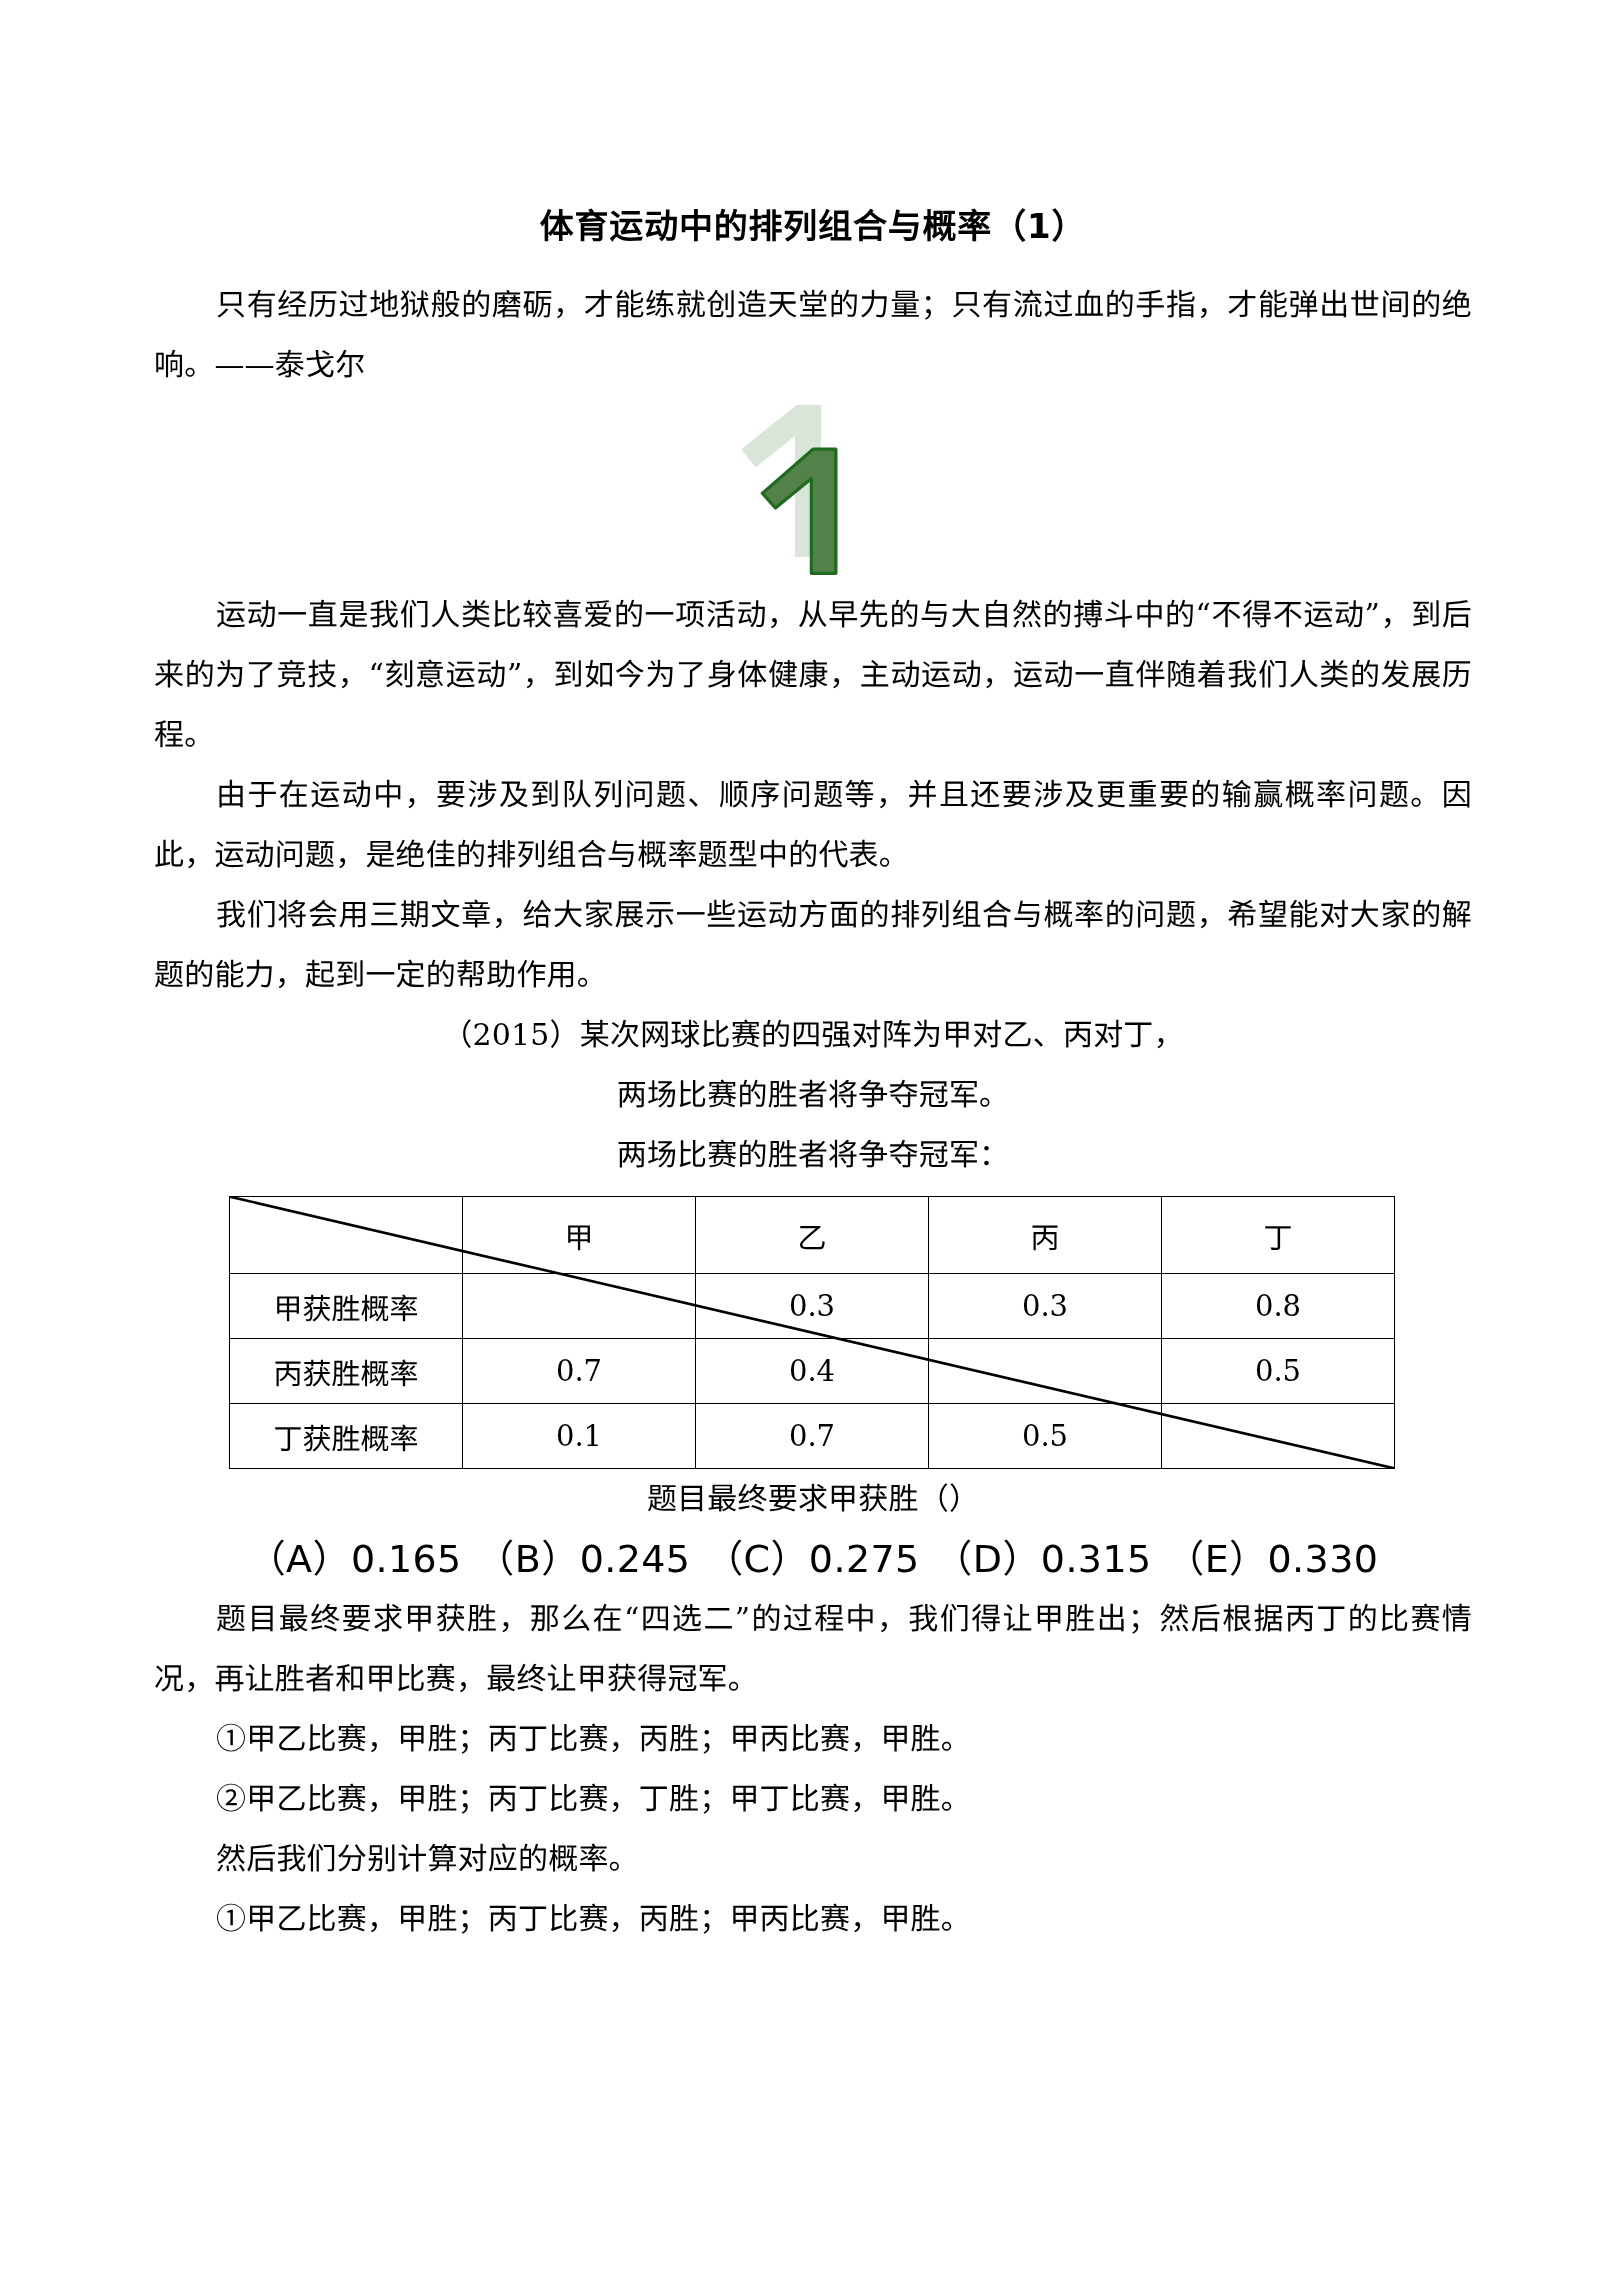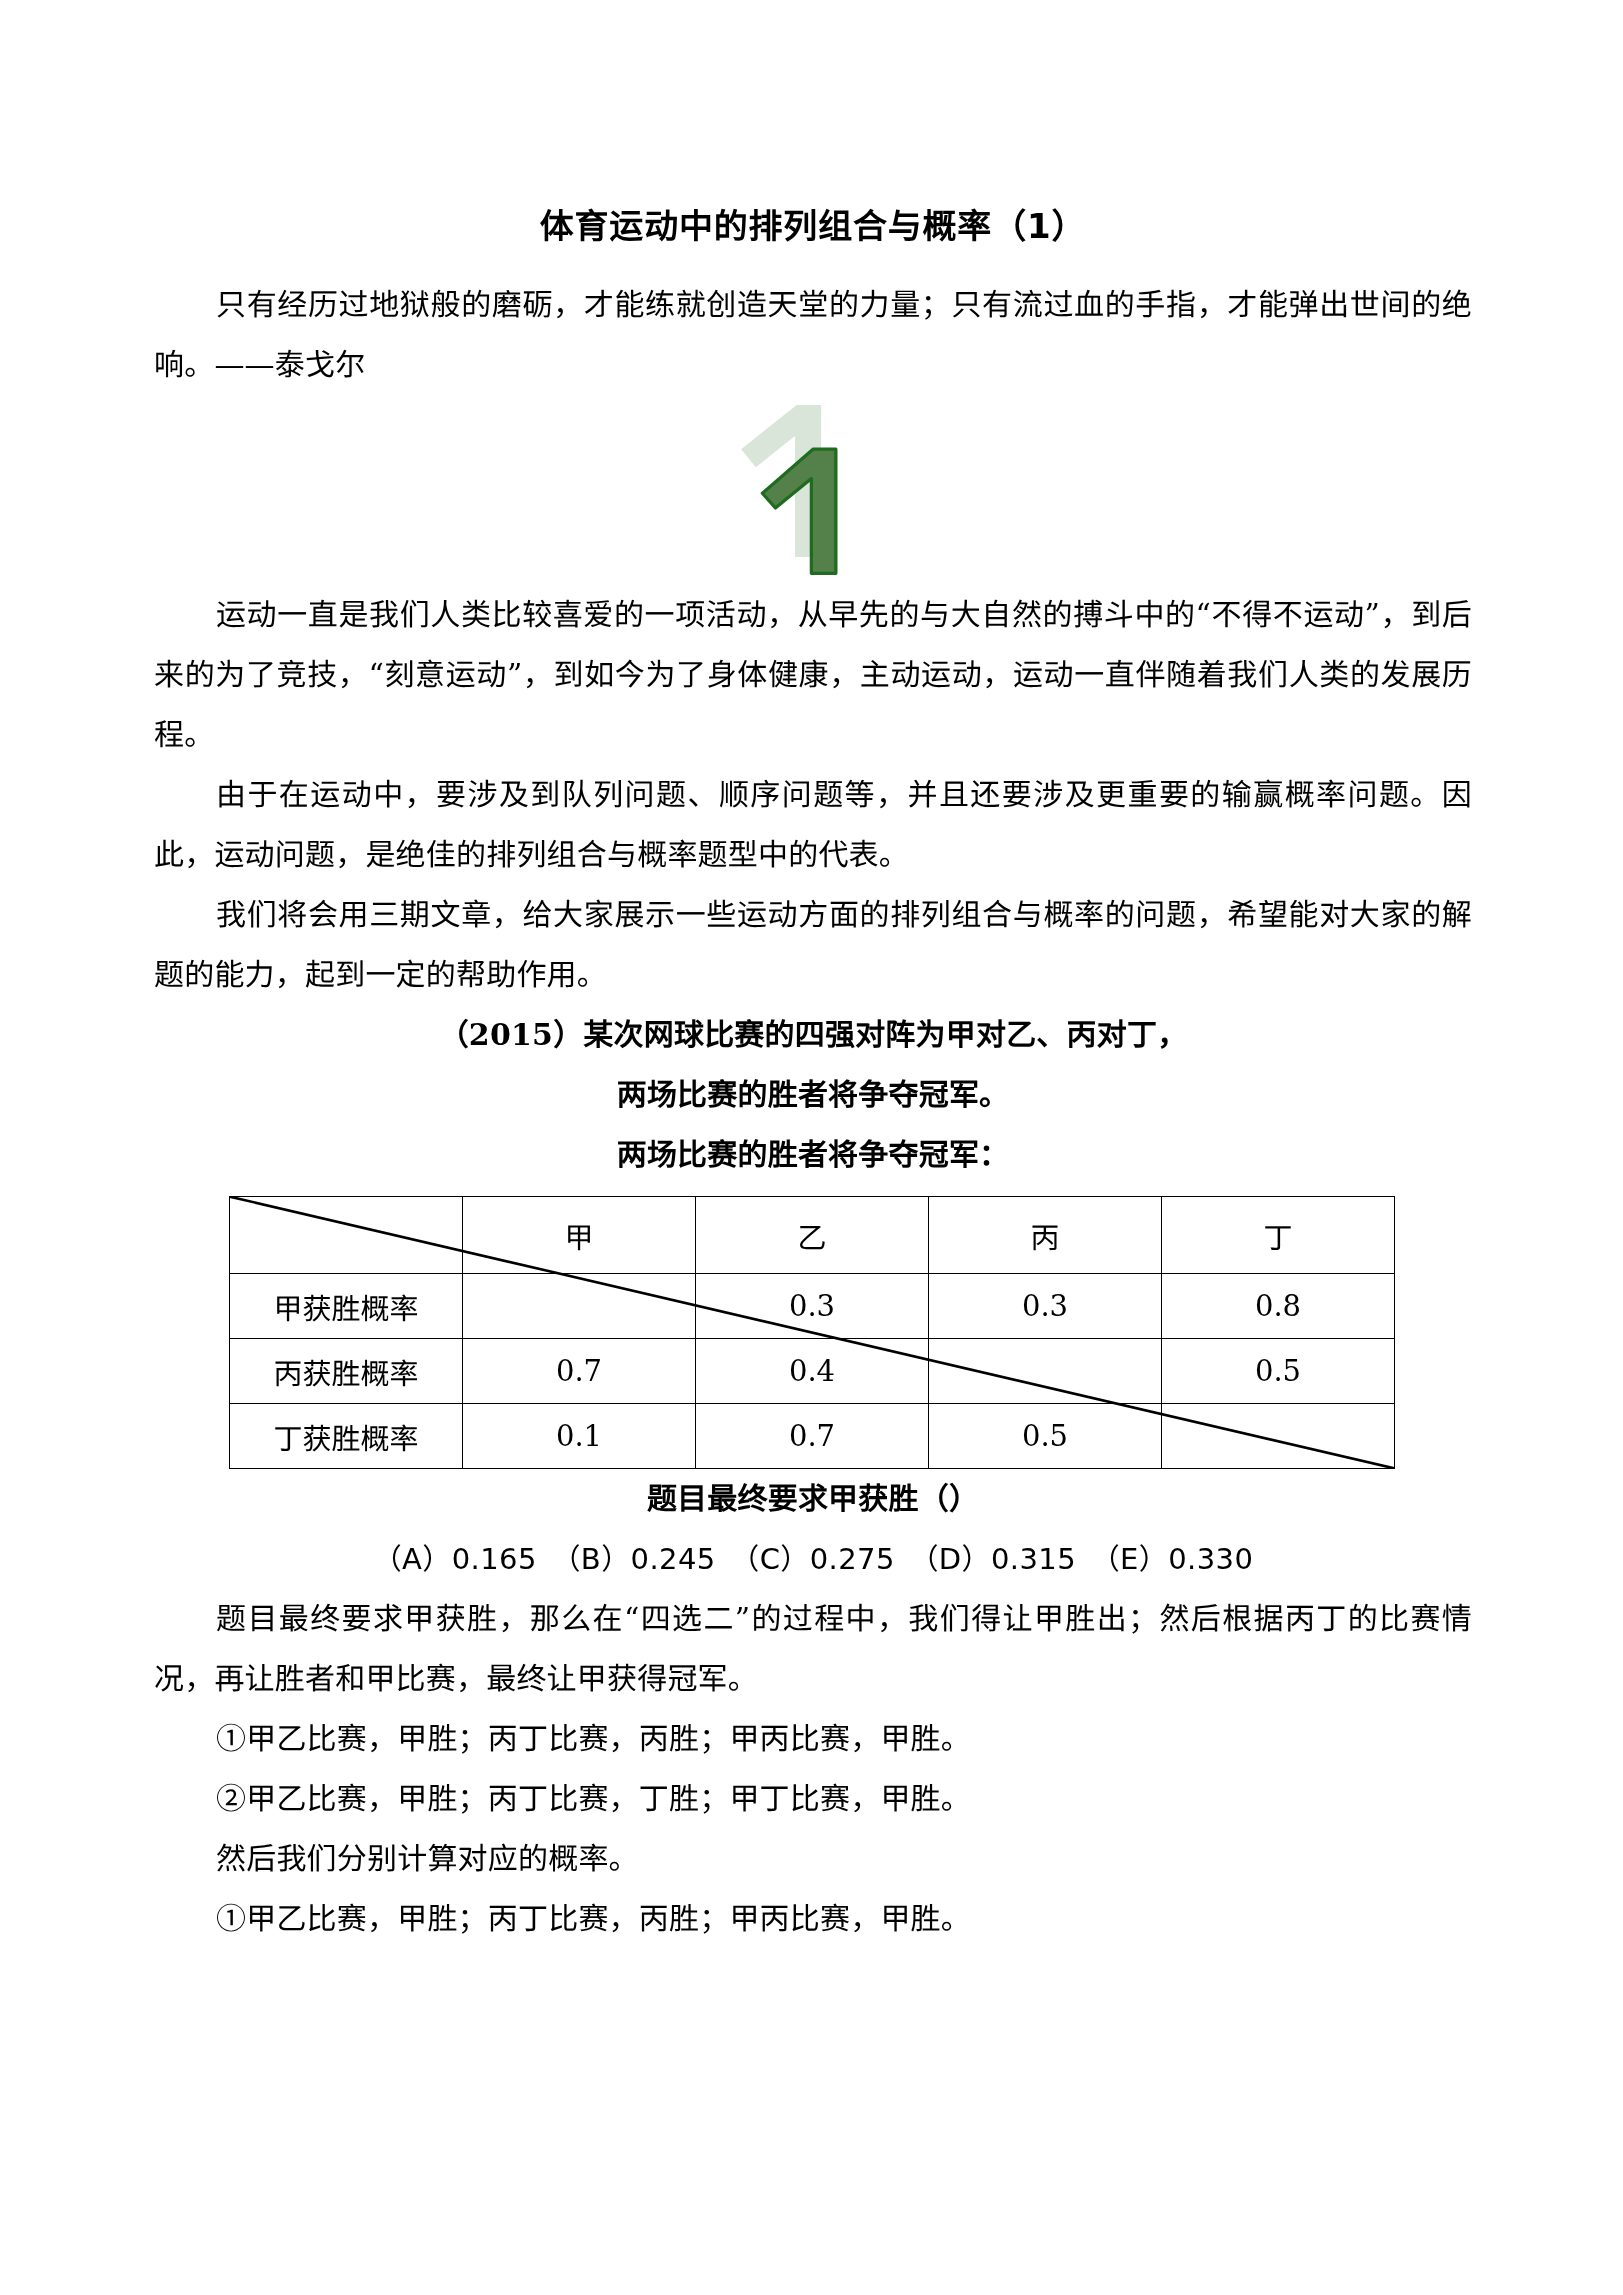--- a/index.html
+++ b/index.html
@@ -47,21 +47,20 @@
     line-height: 60px;
     margin: 0;
     text-align: justify;
     text-justify: inter-ideograph;
     letter-spacing: 0.2px;
   }
   p.indent { text-indent: 62px; }
   p.center {
     text-align: center;
     text-indent: 0;
-    font-weight: bold;
   }
   .gap-title { height: 28px; }
 
   
   .numeral-block {
     position: relative;
     height: 190px;
     margin: 0;
   }
   .numeral-wrap {
@@ -106,21 +105,21 @@
     top: 0;
     width: 1166px;
     height: 100%;
     pointer-events: none;
     z-index: 2;
   }
 
   
   .options-line {
     text-align: center;
-    font-size: 29px;
+    font-size: 38px;
     line-height: 60px;
     margin: 0;
     font-family: "DejaVu Sans", "Liberation Sans", sans-serif;
     letter-spacing: 0.4px;
   }
   .opt { white-space: nowrap; }
   .opt + .opt { margin-left: 14.7px; }
 
   .list-line { text-indent: 62px; }
 </style>

